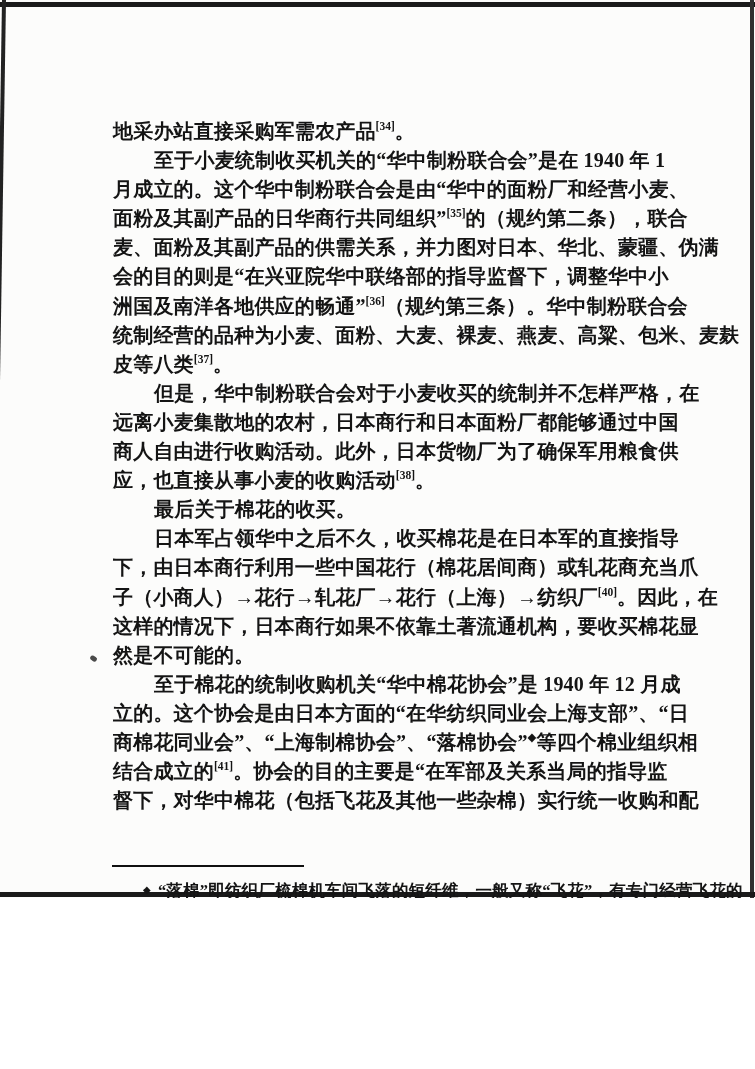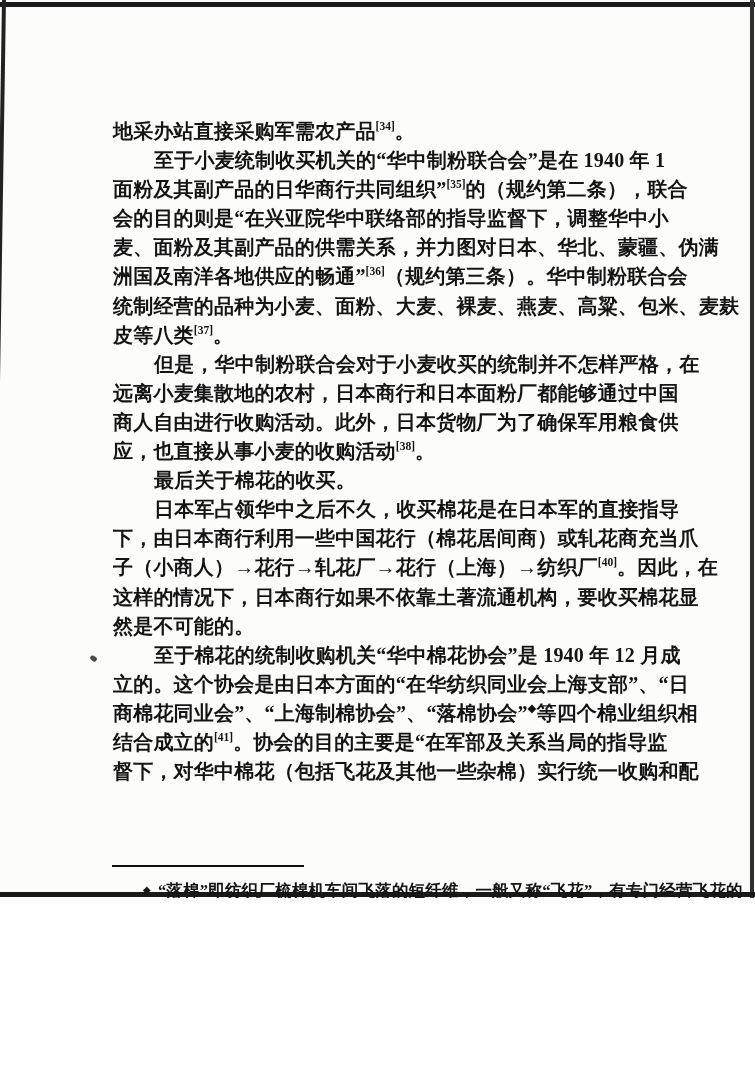--- a/index.html
+++ b/index.html
@@ -63,23 +63,24 @@
 
 <div class="page">
   <div class="b-top"></div>
   <div class="b-left"></div>
   <div class="b-right"></div>
   <div class="b-bottom"></div>
 
   <div class="body-text">
       <div class="line"><span>地采办站直接采购军需农产品</span><span class="sup">[34]</span><span>。</span></div>
       <div class="line indent"><span>至于小麦统制收买机关的“华中制粉联合会”是在 1940 年 1</span></div>
+      <div class="line"><span>月成立的。这个华中制粉联合会是由“华中的面粉厂和经营小麦、</span></div>
       <div class="line"><span>面粉及其副产品的日华商行共同组织”</span><span class="sup">[35]</span><span>的（规约第二条），联合</span></div>
+      <div class="line"><span>麦、面粉及其副产品的供需关系，并力图对日本、华北、蒙疆、伪满</span></div>
       <div class="line"><span>会的目的则是“在兴亚院华中联络部的指导监督下，调整华中小</span></div>
-      <div class="line"><span>麦、面粉及其副产品的供需关系，并力图对日本、华北、蒙疆、伪满</span></div>
       <div class="line"><span>洲国及南洋各地供应的畅通”</span><span class="sup">[36]</span><span>（规约第三条）。华中制粉联合会</span></div>
       <div class="line"><span>统制经营的品种为小麦、面粉、大麦、裸麦、燕麦、高粱、包米、麦麸</span></div>
       <div class="line"><span>皮等八类</span><span class="sup">[37]</span><span>。</span></div>
       <div class="line indent"><span>但是，华中制粉联合会对于小麦收买的统制并不怎样严格，在</span></div>
       <div class="line"><span>远离小麦集散地的农村，日本商行和日本面粉厂都能够通过中国</span></div>
       <div class="line"><span>商人自由进行收购活动。此外，日本货物厂为了确保军用粮食供</span></div>
       <div class="line"><span>应，也直接从事小麦的收购活动</span><span class="sup">[38]</span><span>。</span></div>
       <div class="line indent"><span>最后关于棉花的收买。</span></div>
       <div class="line indent"><span>日本军占领华中之后不久，收买棉花是在日本军的直接指导</span></div>
       <div class="line"><span>下，由日本商行利用一些中国花行（棉花居间商）或轧花商充当爪</span></div>

